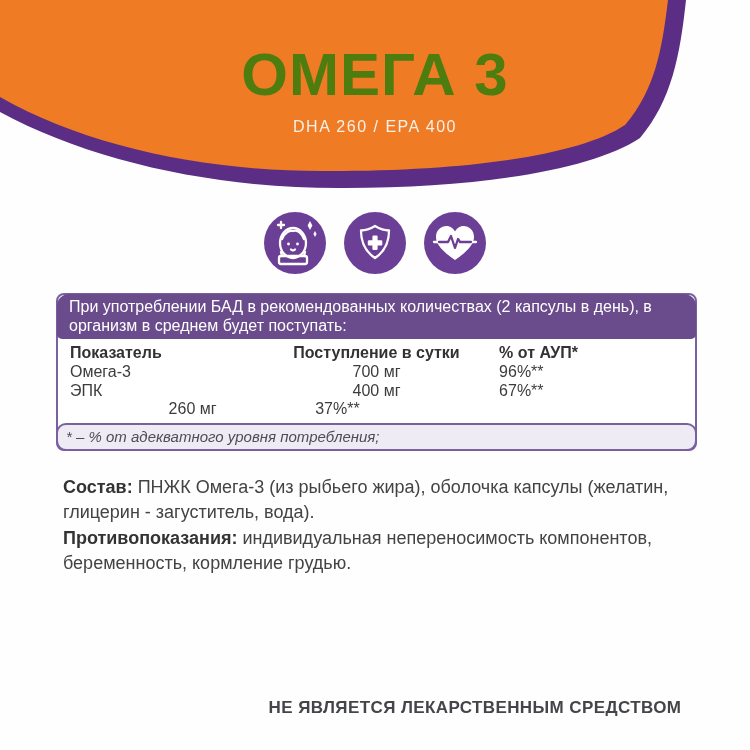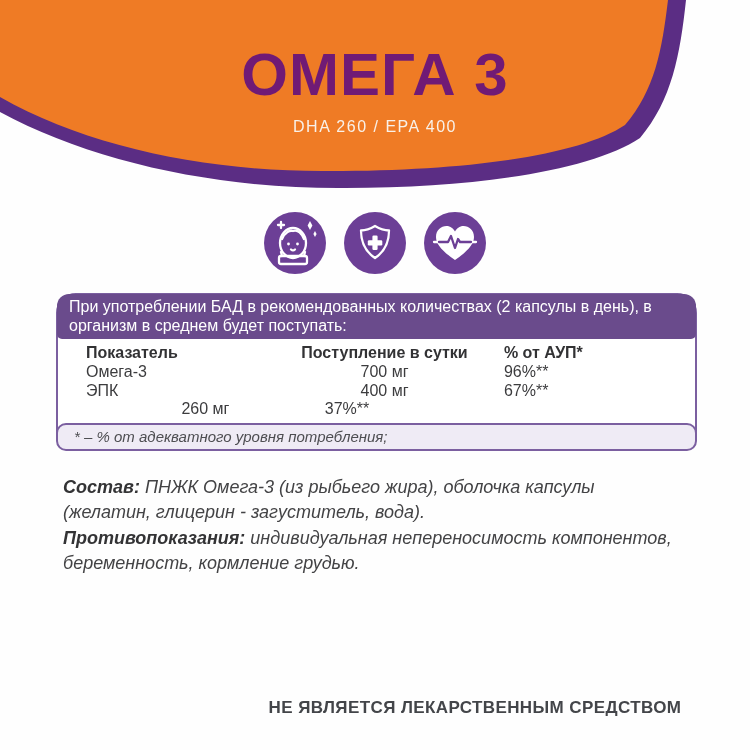--- a/index.html
+++ b/index.html
@@ -17,62 +17,62 @@
   .page{
     position:relative;width:750px;height:750px;background:#fefefe;overflow:hidden;
     font-family:"Liberation Sans", sans-serif;
   }
   
   .waves{position:absolute;top:0;left:0;width:750px;height:230px;display:block;}
   .wave-purple{fill:var(--c-deep-purple);}
   .wave-orange{fill:var(--c-orange);}
   .title{
     position:absolute;top:40px;left:0;width:750px;text-align:center;
-    color:#701a75;font-size:60px;font-weight:800;letter-spacing:1px;
+    color:#4d7c0f;font-size:60px;font-weight:800;letter-spacing:1px;
   }
   .subtitle{
     position:absolute;top:118px;left:0;width:750px;text-align:center;
     color:#f9f1e9;font-size:16px;font-weight:500;letter-spacing:1.5px;
   }
   
   .icons-row{position:absolute;top:212px;left:264px;width:222px;height:62px;display:flex;gap:18px;}
   .benefit{width:62px;height:62px;display:block;}
   .benefit .bg{fill:var(--c-icon-purple);}
   .benefit .ln{stroke:#ffffff;stroke-width:2.3;fill:none;stroke-linecap:round;stroke-linejoin:round;}
   .benefit .wf{fill:#ffffff;stroke:none;}
   .benefit .pp{stroke:var(--c-icon-purple);stroke-width:2.3;fill:none;stroke-linecap:round;stroke-linejoin:round;}
   
   .card{
     position:absolute;left:56px;top:293px;width:641px;
-    background:#ffffff;border:2px solid var(--c-card-border);border-radius:20px;
+    background:#ffffff;border:2px solid var(--c-card-border);border-radius:8px;
   }
   .card-banner{
     background:var(--c-banner-purple);color:#ffffff;
     border-radius:12px 12px 5px 5px;margin:-1px -1px 0 -1px;
     padding:3px 12px 4px 12px;font-size:16px;line-height:19px;font-weight:500;
   }
-  .card-table{padding:3px 12px 4px 28px;}
+  .card-table{padding:3px 12px 4px 12px;}
   .trow{display:flex;align-items:baseline;}
   .trow .c1{width:30%;text-align:left;}
   .trow .c2{width:40%;text-align:center;}
   .trow .c3{width:30%;text-align:left;}
   .thead{font-weight:700;color:var(--c-text-dark);font-size:16px;line-height:21px;}
   .tdata{color:#3c3c3e;font-size:16px;line-height:18.5px;}
   .tdata .c3{padding-right:16px;}
   .card-footer{
     background:var(--c-footer-bg);
     border:2px solid var(--c-card-border);border-radius:10px;
     margin:0 -2px -2px -2px;
-    padding:3px 14px 4px 16px;
+    padding:3px 14px 4px 8px;
     font-style:italic;font-size:15px;line-height:17.5px;color:#4e4e52;
   }
   
   .info{
     position:absolute;left:63px;top:475px;width:616px;
-    font-size:18px;line-height:24.5px;color:var(--c-text-body);font-style:italic;
+    font-size:18px;line-height:24.5px;color:var(--c-text-body);
   }
   .info p{margin:0 0 2px 0;}
   .info b{color:#333335;}
   
   .disclaimer{
     position:absolute;left:195px;top:698px;width:560px;text-align:center;
     font-size:17px;font-weight:700;letter-spacing:0.4px;color:#434549;
   }
 </style>
 </head>

